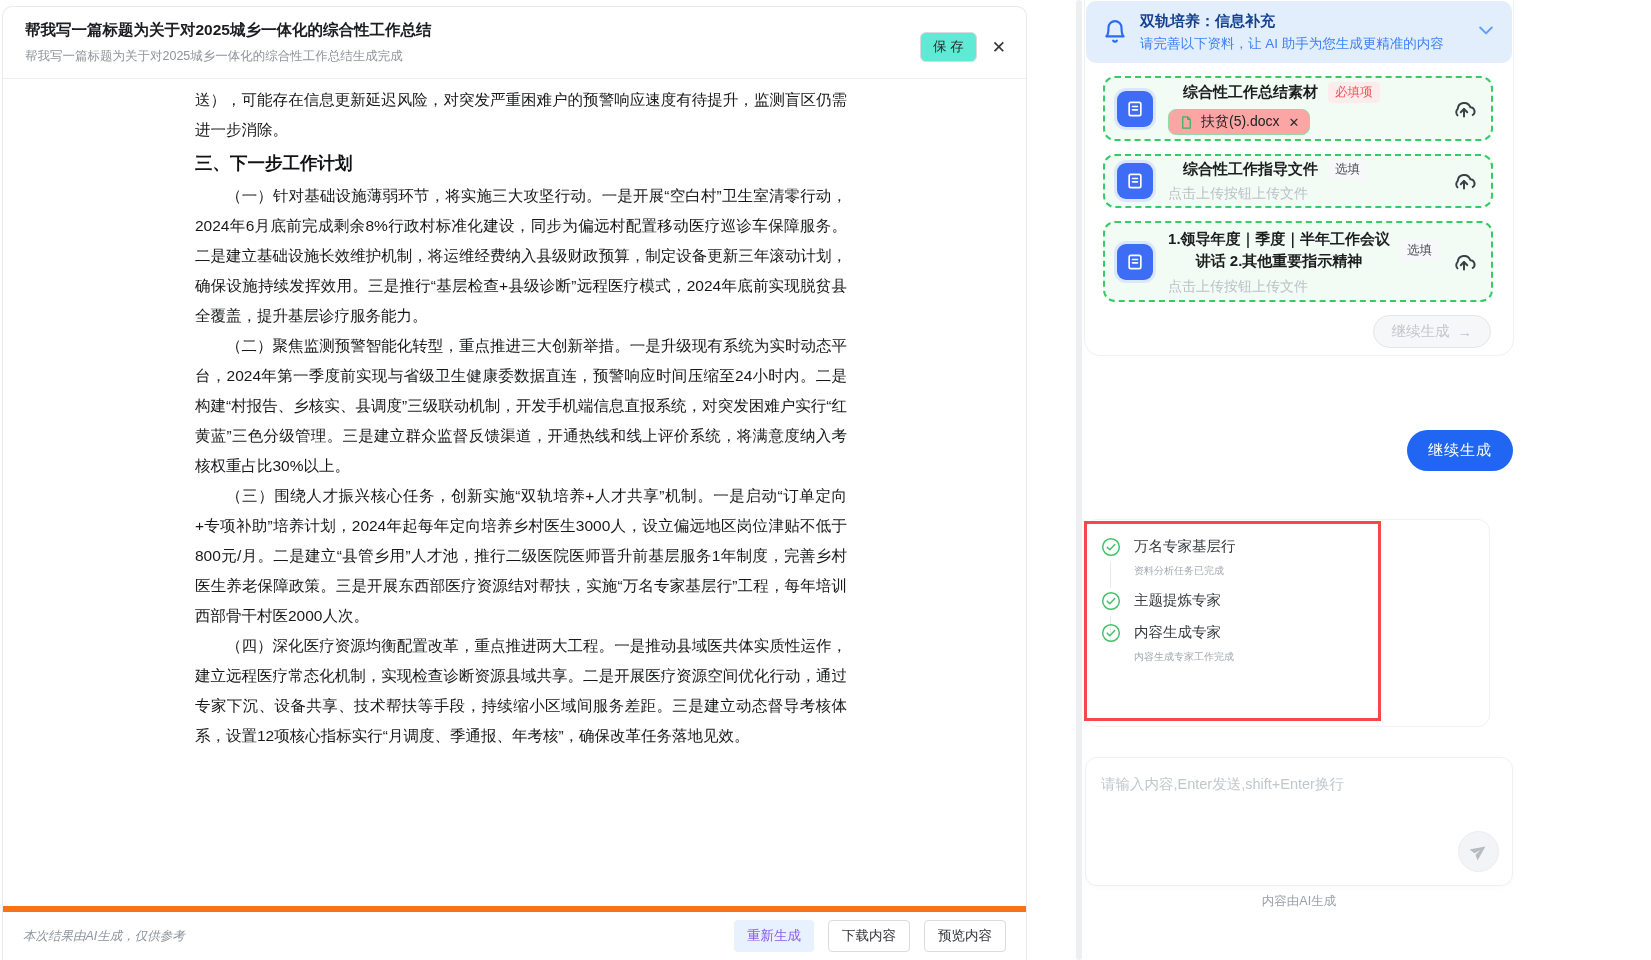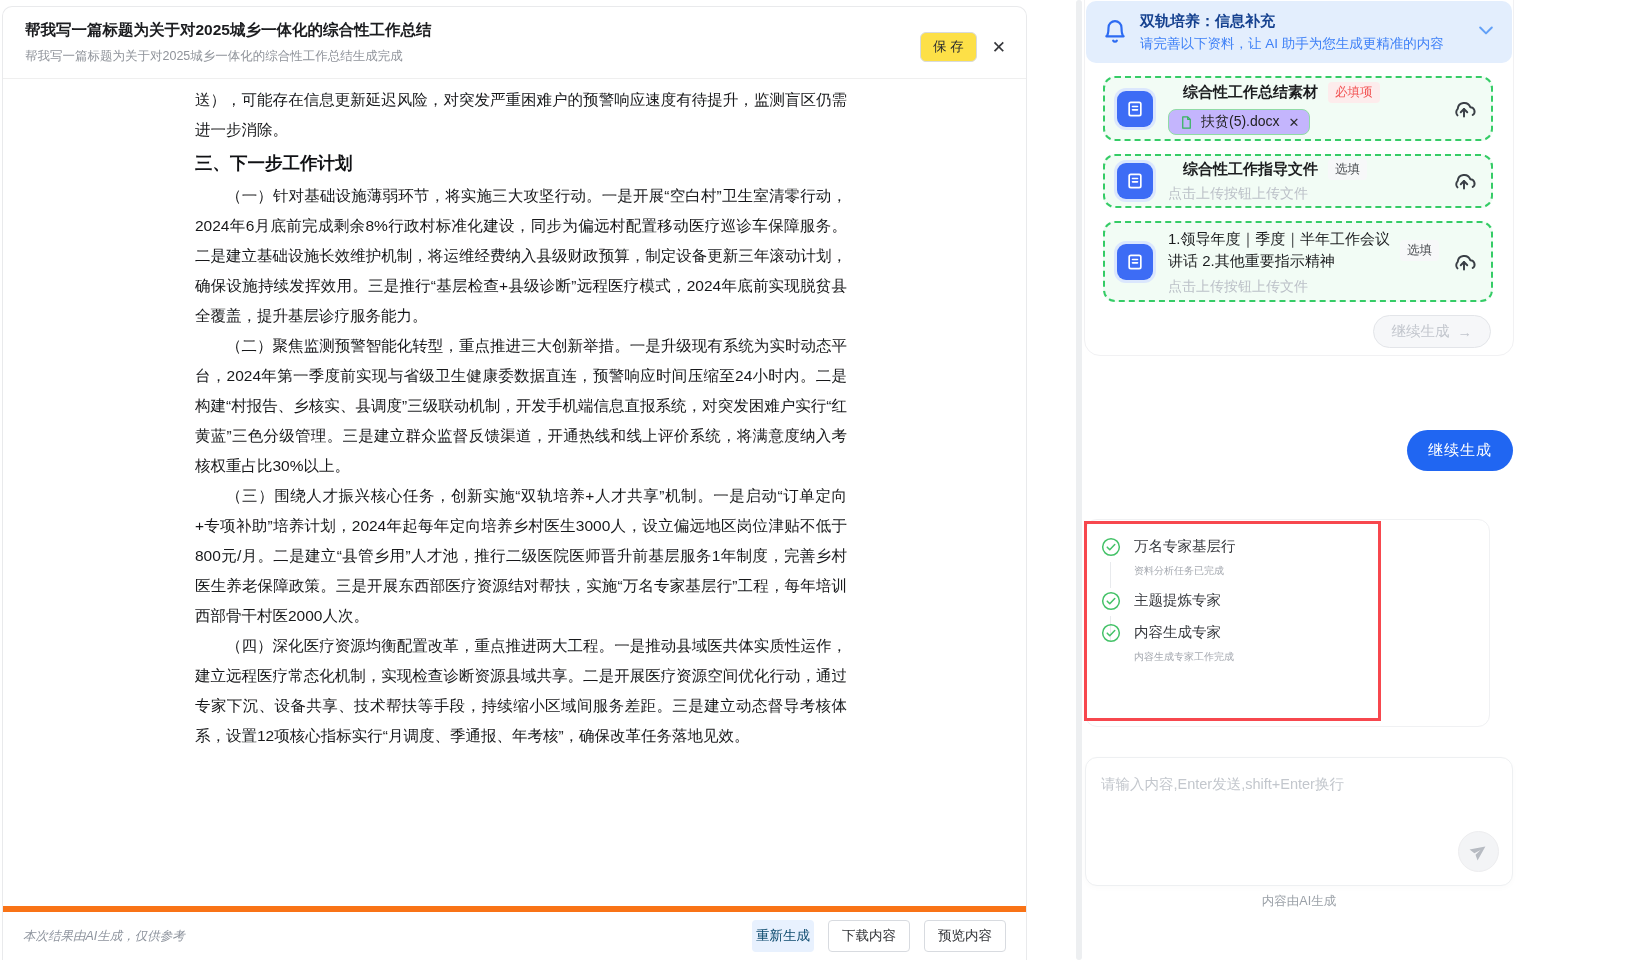--- a/index.html
+++ b/index.html
@@ -7,34 +7,34 @@
     font-family:"Liberation Sans","DejaVu Sans",sans-serif; }
   .app { position:relative; width:1651px; height:708px; background:#fff; }
 
   
   .left-panel { position:absolute; left:2px; top:6px; width:1025px; height:954px;
     background:#fff; border:1px solid #e9eaec; border-bottom:none; border-radius:10px 10px 0 0; overflow:hidden; }
   .lp-header { position:absolute; top:0; left:0; right:0; height:72px; border-bottom:1px solid #efefef; padding:13px 22px 0; }
   .lp-title { font-size:15.5px; font-weight:700; color:#1b1c1f; line-height:1.35; }
   .lp-subtitle { margin-top:7px; font-size:12.5px; color:#8f939a; }
   .head-actions { position:absolute; right:20px; top:25px; display:flex; align-items:center; gap:15px; }
-  .save-btn { background:#fde047; border:1px solid #d8dadd; border-radius:6px; padding:5px 12px;
+  .save-btn { background:#5eead4; border:1px solid #d8dadd; border-radius:6px; padding:5px 12px;
     font-size:13.5px; color:#2b2c30; cursor:pointer; font-family:inherit; }
   .close-x { font-size:17px; color:#36373b; cursor:pointer; line-height:1; }
 
   .doc { position:absolute; top:73px; bottom:54px; left:192px; width:652px; overflow:hidden; padding-top:5px; }
   .doc p { font-size:15.5px; line-height:30px; color:#17181a; text-align:justify; text-indent:2em; }
   .doc p.noindent { text-indent:0; }
   .doc h2 { font-size:17.5px; line-height:30px; color:#101114; margin:3px 0; font-weight:700; }
 
   .lp-footer { position:absolute; bottom:0; left:0; right:0; height:54px; border-top:6px solid #f97316;
     background:#fff; display:flex; align-items:center; padding:0 20px; }
   .disclaimer { font-style:italic; font-size:12.5px; color:#8d939d; }
   .footer-actions { margin-left:auto; display:flex; gap:14px; }
-  .btn-blue-lite { background:#e8f1fe; color:#0c4a6e; border:none; border-radius:4px; padding:6px 4px;
+  .btn-blue-lite { background:#e8f1fe; color:#8b5cf6; border:none; border-radius:4px; padding:6px 13px;
     font-size:13.5px; cursor:pointer; font-family:Liberation Serif, serif; }
   .btn-plain { background:#fff; border:1px solid #d8dbe0; border-radius:4px; padding:6px 13px;
     font-size:13.5px; color:#303236; cursor:pointer; font-family:inherit; }
 
   .scroll-strip { position:absolute; left:1076px; top:0; width:6px; height:960px; background:#edeff1; border-radius:3px; }
 
   
   .right-col { position:absolute; left:1084px; top:0; width:430px; height:960px; }
 
   .card-top { position:absolute; top:-16px; left:0; width:430px; height:372px; background:#fff;
@@ -47,25 +47,25 @@
   .chev { flex-shrink:0; cursor:pointer; }
 
   .ucard { margin:13px 20px 0 18px; border:2px dashed #35cc66; border-radius:12px; background:#f2fcf5;
     display:flex; align-items:center; padding:8px 14px 8px 12px; position:relative; }
   .ucard.h1 { height:65px; } .ucard.h2 { height:54px; } .ucard.h3 { height:81px; }
   .tile { width:36px; height:36px; border-radius:9px; background:#3d6cf5; box-shadow:0 0 0 3px #dbe7fd;
     display:flex; align-items:center; justify-content:center; flex-shrink:0; }
   .ubody { margin-left:15px; flex:1; min-width:0; }
   .urow { display:flex; align-items:center; gap:10px;margin-left:15px; }
   .utitle { font-size:15px; font-weight:700; color:#1c1d1f; white-space:nowrap; }
-  .utitle3 { font-size:15px; font-weight:400; color:#1c1d1f; line-height:1.5; width:246px; }
+  .utitle3 { font-size:15px; font-weight:700; color:#1c1d1f; line-height:1.5; width:246px;text-align:center; }
   .badge { font-size:12.5px; padding:2px 7px; border-radius:4px; white-space:nowrap; }
   .badge.req { background:#fdecec; color:#f25555; }
   .badge.opt { background:#f7f8f9; color:#45484d; }
-  .chip { margin-top:6px; display:inline-flex; align-items:center; gap:7px; background:#c4b5fd;
+  .chip { margin-top:6px; display:inline-flex; align-items:center; gap:7px; background:#fca5a5;
     border:1px solid #90dba6; border-radius:8px; padding:3px 10px; font-size:14px; color:#222; }
   .chip-x { font-size:13px; color:#2c2d30; cursor:pointer; margin-left:2px; }
   .uplace { margin-top:5px; font-size:14px; color:#bcc1c8; }
   .cloud { margin-left:12px; flex-shrink:0; cursor:pointer; display:flex; }
   .row3 { display:flex; align-items:center; }
   .row3 .badge { margin-left:10px; }
 
   .pill { margin:13px 22px 0 auto; display:flex; align-items:center; gap:8px; width:max-content;
     border:1px solid #e3e5e9; background:#f6f7f9; color:#c2c6cd; border-radius:18px; padding:6px 18px;
     font-size:14.5px; cursor:default; }

